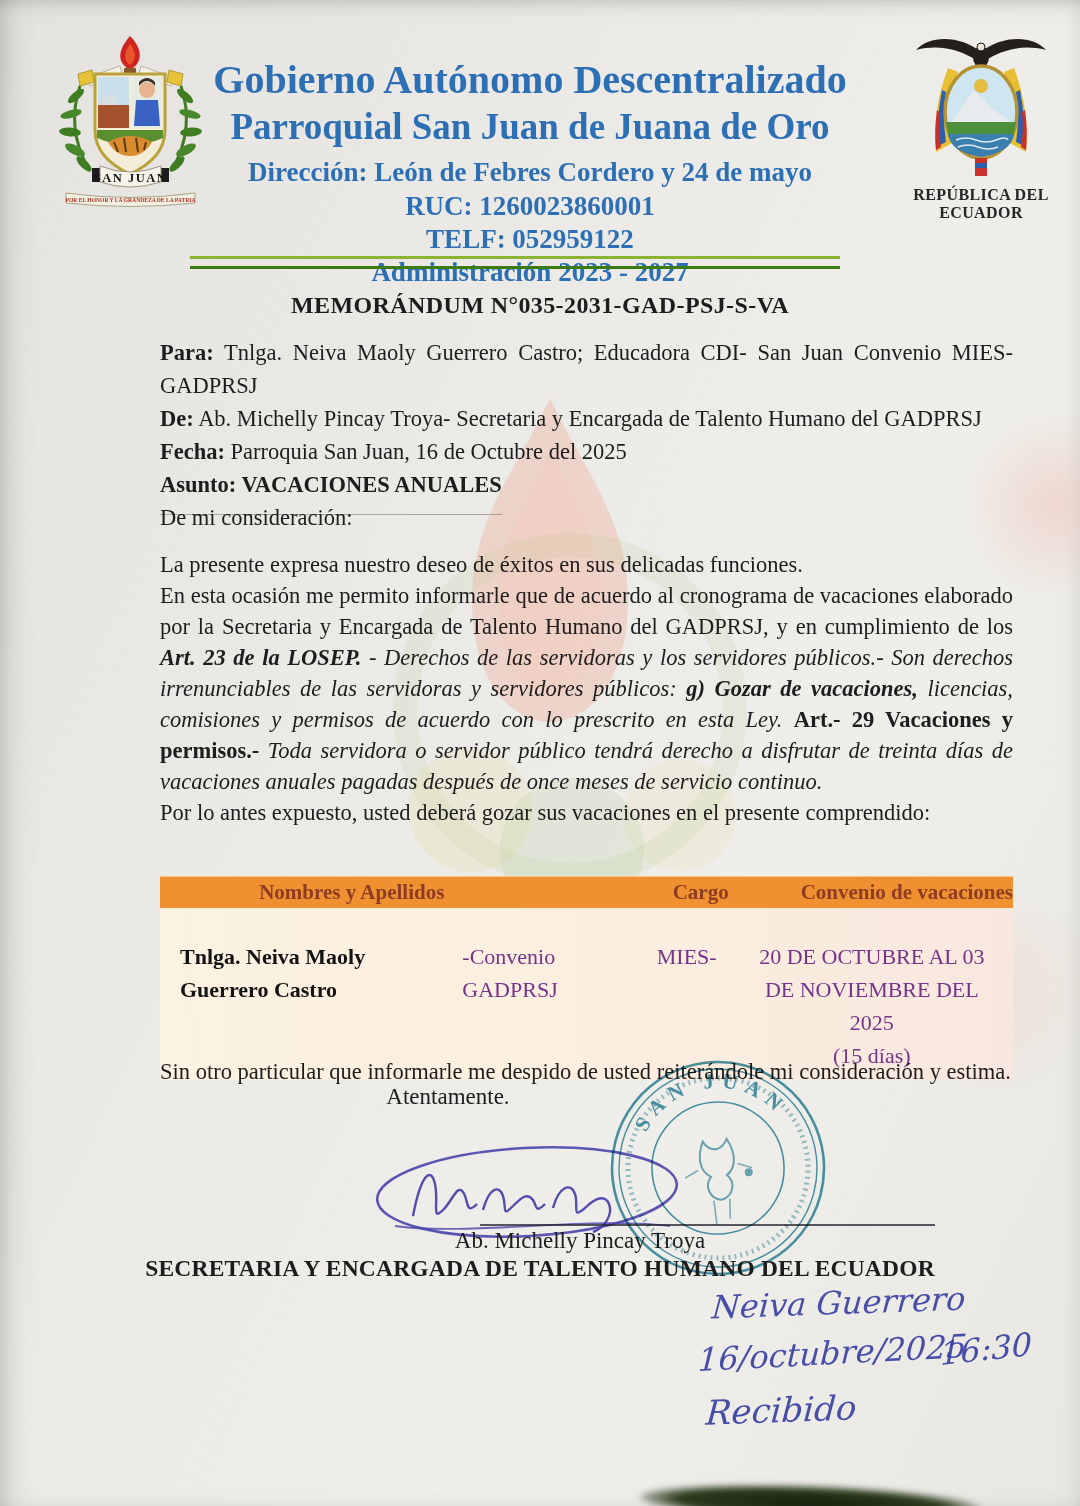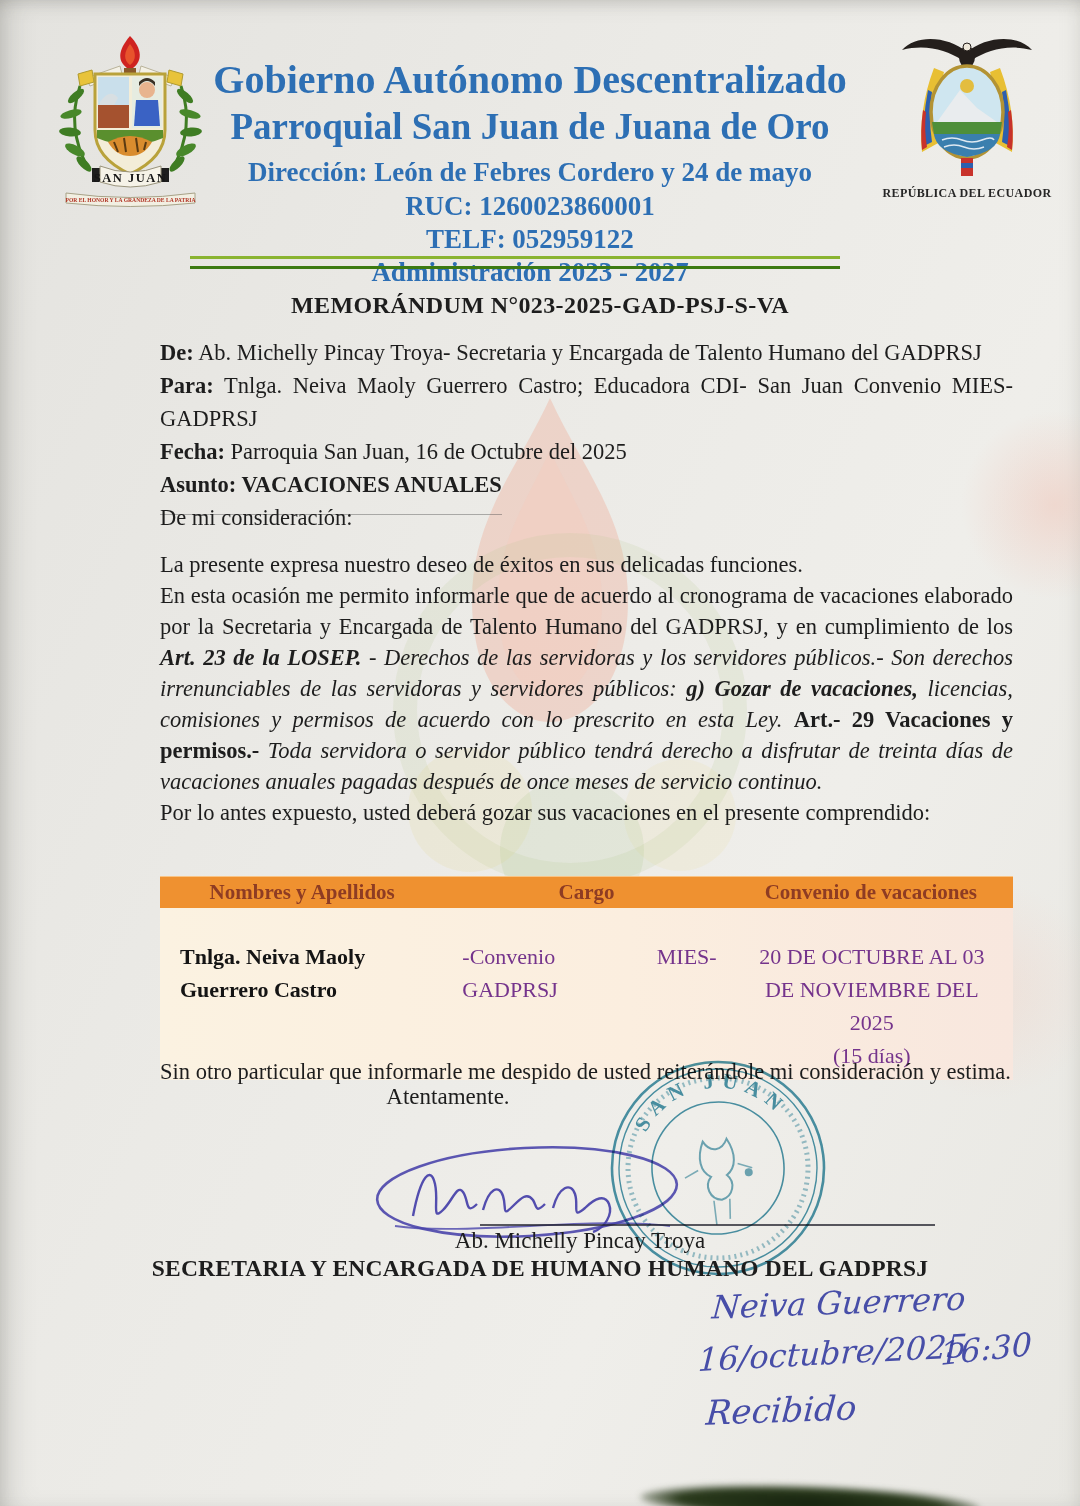--- a/index.html
+++ b/index.html
@@ -22,36 +22,36 @@
     color:var(--c-blue,#2d6fb4);font-weight:bold;}
   .ht1{font-size:40px;line-height:48px;}
   .ht2{font-size:37px;line-height:46px;}
   .ht3{font-size:27px;line-height:36px;margin-top:4px;}
   .ht4,.ht5,.ht6{font-size:27px;line-height:33px;}
   .green-rule{position:absolute;left:190px;top:256px;width:650px;height:7px;
     border-top:3px solid #8ab431;border-bottom:3px solid #3c7a12;}
   .crest{position:absolute;}
   .crest-left{left:48px;top:30px;}
   .crest-right{left:882px;top:30px;text-align:center;}
-  .crest-caption{font-size:12px;font-weight:bold;color:#262626;letter-spacing:.4px;margin-top:2px;}
+  .crest-caption{font-size:16px;font-weight:bold;color:#262626;letter-spacing:.4px;margin-top:2px;}
   
   .memo-title{position:absolute;left:0;top:292px;width:100%;text-align:center;
     font-size:24px;font-weight:bold;letter-spacing:.4px;}
   .meta-block{position:absolute;left:160px;top:336px;width:853px;font-size:22.5px;line-height:33px;}
   .meta-block p{margin:0;text-align:justify;}
   .lbl{font-weight:bold;}
   .subject-underline{border-bottom:1.6px solid rgba(70,70,70,.40);padding-bottom:17px;font-weight:bold;}
   .body-block{position:absolute;left:160px;top:549px;width:853px;font-size:22.5px;line-height:31px;}
   .body-block p{margin:0;text-align:justify;}
   .b{font-weight:bold;} .i{font-style:italic;} .bi{font-weight:bold;font-style:italic;}
   
   .vac-table{position:absolute;left:160px;top:876px;width:853px;}
   .vac-head{display:flex;background:var(--c-orange,#ef9130);height:32px;align-items:center;
     box-shadow:0 1px 0 rgba(150,80,20,.35), inset 0 1px 0 rgba(255,230,190,.6);}
-  .vac-head .cell{flex:1;text-align:center;font-size:21px;font-weight:bold;
+  .vac-head .cell{flex:1;text-align:right;font-size:21px;font-weight:bold;
     color:var(--c-maroon,#8e3c23);}
   .vac-row{display:flex;min-height:142px;
     background:linear-gradient(90deg,#fbf2e1 0%,#fbeedf 55%,#f8e7de 100%);}
   .vac-row .cell{flex:1;padding:32px 14px 8px 14px;font-size:22px;line-height:33px;box-sizing:border-box;}
   .cell-name{font-weight:bold;color:#141414;padding-left:20px !important;}
   .cell-cargo{color:var(--c-purple,#75348c);}
   .cell-cargo div{text-align:justify;text-align-last:justify;}
   .cell-period{color:var(--c-purple,#75348c);text-align:center;}
   
   .closing-par{position:absolute;left:160px;top:1056px;width:853px;font-size:22.5px;
@@ -173,25 +173,25 @@
   <div class="header-text">
     <div class="ht1">Gobierno Autónomo Descentralizado</div>
     <div class="ht2">Parroquial San Juan de Juana de Oro</div>
     <div class="ht3">Dirección: León de Febres Cordero y 24 de mayo</div>
     <div class="ht4">RUC: 1260023860001</div>
     <div class="ht5">TELF: 052959122</div>
     <div class="ht6">Administración 2023 - 2027</div>
   </div>
   <div class="green-rule"></div>
 
-  <div class="memo-title">MEMORÁNDUM N°023-2025-GAD-PSJ-S-VA</div>
+  <div class="memo-title">MEMORÁNDUM N°035-2031-GAD-PSJ-S-VA</div>
 
   <div class="meta-block">
+    <p><span class="lbl">Para:</span> <span>Tnlga. Neiva Maoly Guerrero Castro; Educadora CDI- San Juan Convenio MIES-GADPRSJ</span></p>
     <p><span class="lbl">De:</span> <span>Ab. Michelly Pincay Troya- Secretaria y Encargada de Talento Humano del GADPRSJ</span></p>
-    <p><span class="lbl">Para:</span> <span>Tnlga. Neiva Maoly Guerrero Castro; Educadora CDI- San Juan Convenio MIES-GADPRSJ</span></p>
     <p><span class="lbl">Fecha:</span> <span>Parroquia San Juan, 16 de Octubre del 2025</span></p>
     <p><span class="subject-underline"><span class="lbl">Asunto:</span> <span class="lbl">VACACIONES ANUALES</span></span></p>
     <p>De mi consideración:</p>
   </div>
 
   <div class="body-block">
     <p>La presente expresa nuestro deseo de éxitos en sus delicadas funciones.</p>
     <p><span>En esta ocasión me permito informarle que de acuerdo al cronograma de vacaciones elaborado por la Secretaria y Encargada de Talento Humano del GADPRSJ, y en cumplimiento de los </span><span class="bi">Art. 23 de la LOSEP. </span><span class="i">- Derechos de las servidoras y los servidores públicos.- Son derechos irrenunciables de las servidoras y servidores públicos: </span><span class="bi">g) Gozar de vacaciones,</span><span class="i"> licencias, comisiones y permisos de acuerdo con lo prescrito en esta Ley. </span><span class="b">Art.- 29 Vacaciones y permisos.- </span><span class="i">Toda servidora o servidor público tendrá derecho a disfrutar de treinta días de vacaciones anuales pagadas después de once meses de servicio continuo.</span></p>
     <p>Por lo antes expuesto, usted deberá gozar sus vacaciones en el presente comprendido:</p>
   </div>
@@ -237,21 +237,21 @@
     <circle cx="120" cy="120" r="90" fill="none" stroke="var(--c-stamp,#2e86a0)" stroke-width="5" stroke-dasharray="2 4" opacity=".55" transform="rotate(120 120 120)"></circle>
     <text font-size="21" font-weight="bold" fill="var(--c-stamp,#2e86a0)" letter-spacing="7">
       <textPath href="#stampArc" startOffset="50%" text-anchor="middle">SAN JUAN</textPath>
     </text>
     <path d="M108,92 C100,108 102,122 112,128 C104,136 108,150 120,152 C132,150 136,136 128,128 C138,122 140,108 132,92 C126,104 114,104 108,92 Z" fill="none" stroke="var(--c-stamp,#2e86a0)" stroke-width="2" opacity=".8"></path>
     <path d="M112,152 L112,176 M128,152 L126,172 M100,120 L86,126 M140,118 L154,124" stroke="var(--c-stamp,#2e86a0)" stroke-width="1.6" fill="none" opacity=".7"></path>
     <circle cx="150" cy="128" r="4" fill="var(--c-stamp,#2e86a0)" opacity=".8"></circle>
   </svg>
 
   <div class="signer-name">Ab. Michelly Pincay Troya</div>
-  <div class="signer-title">SECRETARIA Y ENCARGADA DE HUMANO HUMANO DEL GADPRSJ</div>
+  <div class="signer-title">SECRETARIA Y ENCARGADA DE TALENTO HUMANO DEL ECUADOR</div>
 
   <div class="hand hand-name">Neiva Guerrero</div>
   <div class="hand hand-date">16/octubre/2025</div>
   <div class="hand hand-time">16:30</div>
   <div class="hand hand-received">Recibido</div>
 
   <div class="scan-edge"></div>
 </div>
 
 </body></html>

